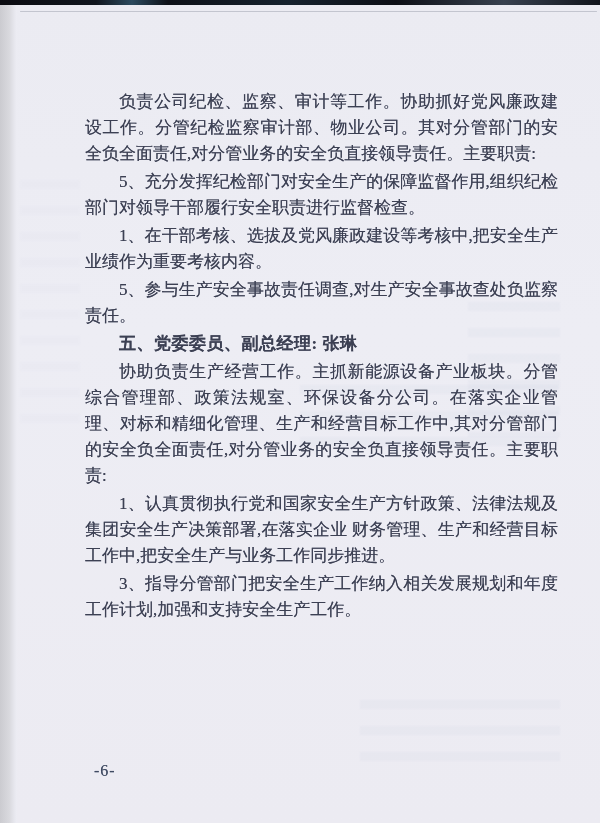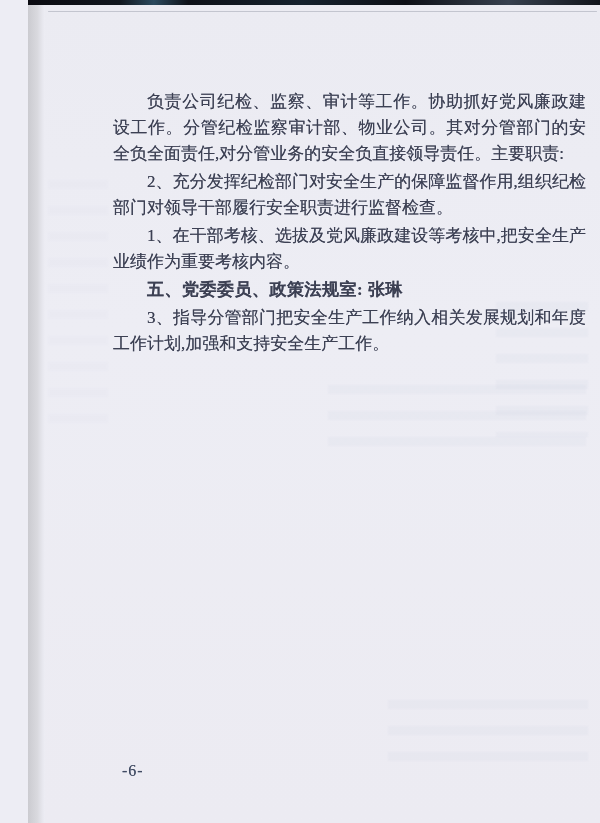--- a/index.html
+++ b/index.html
@@ -12,21 +12,20 @@
     position: relative;
     overflow: hidden;
     background: #ededf4;
     font-family: "Liberation Serif", "DejaVu Serif", serif;
   }
   
   .scan-page {
     position: absolute;
     inset: 0;
     background: linear-gradient(180deg, #ebebf2 0%, #ededf4 40%, #ecebf2 100%);
-    margin-left: 28px;
   }
   
   .scan-top-edge {
     position: absolute;
     top: 0; left: 0; right: 0;
     height: 5px;
     background: linear-gradient(90deg,
       #0b0b11 0%, #11161e 16%, #2c4a5e 22%, #0e1118 28%,
       #16222e 48%, #0d0f16 66%, #38414f 84%, #11141b 100%);
   }
@@ -99,20 +98,23 @@
   <div class="scan-left-edge"></div>
   <div class="scan-top-line"></div>
 
   <div class="ghost ghost-1"></div>
   <div class="ghost ghost-2"></div>
   <div class="ghost ghost-3"></div>
   <div class="ghost ghost-4"></div>
 
   <div class="doc-body">
     <p>负责公司纪检、监察、审计等工作。协助抓好党风廉政建设工作。分管纪检监察审计部、物业公司。其对分管部门的安全负全面责任,对分管业务的安全负直接领导责任。主要职责:</p>
-    <p>2、充分发挥纪检部门对安全生产的保障监督作用,组织纪检部门对领导干部履行安全职责进行监督检查。</p>
+    <p>5、充分发挥纪检部门对安全生产的保障监督作用,组织纪检部门对领导干部履行安全职责进行监督检查。</p>
     <p>1、在干部考核、选拔及党风廉政建设等考核中,把安全生产业绩作为重要考核内容。</p>
-    <p class="heading">五、党委委员、政策法规室: 张琳</p>
+    <p>5、参与生产安全事故责任调查,对生产安全事故查处负监察责任。</p>
+    <p class="heading">五、党委委员、副总经理: 张琳</p>
+    <p>协助负责生产经营工作。主抓新能源设备产业板块。分管综合管理部、政策法规室、环保设备分公司。在落实企业管理、对标和精细化管理、生产和经营目标工作中,其对分管部门的安全负全面责任,对分管业务的安全负直接领导责任。主要职责:</p>
+    <p>1、认真贯彻执行党和国家安全生产方针政策、法律法规及集团安全生产决策部署,在落实企业 财务管理、生产和经营目标工作中,把安全生产与业务工作同步推进。</p>
     <p>3、指导分管部门把安全生产工作纳入相关发展规划和年度工作计划,加强和支持安全生产工作。</p>
   </div>
 
   <div class="page-number">-6-</div>
 </div>
 
 </body></html>

